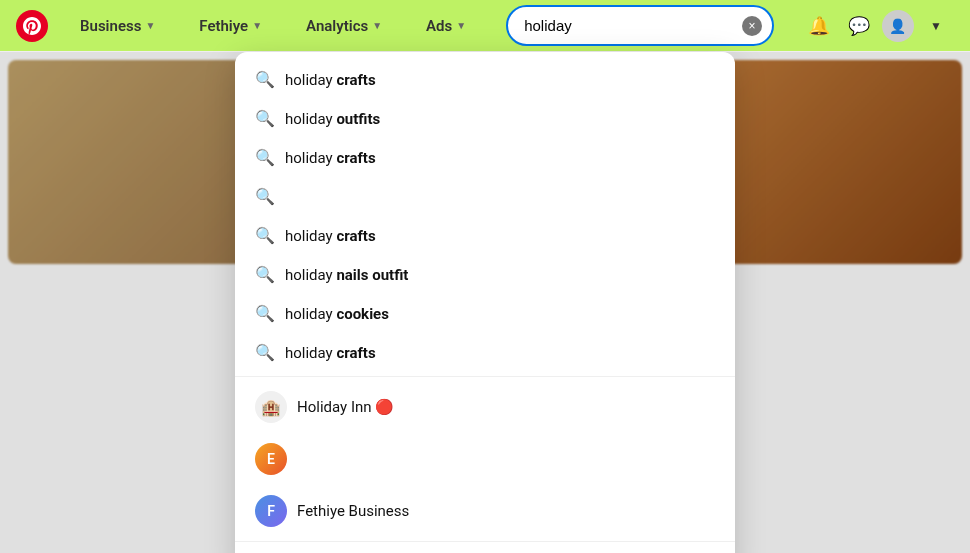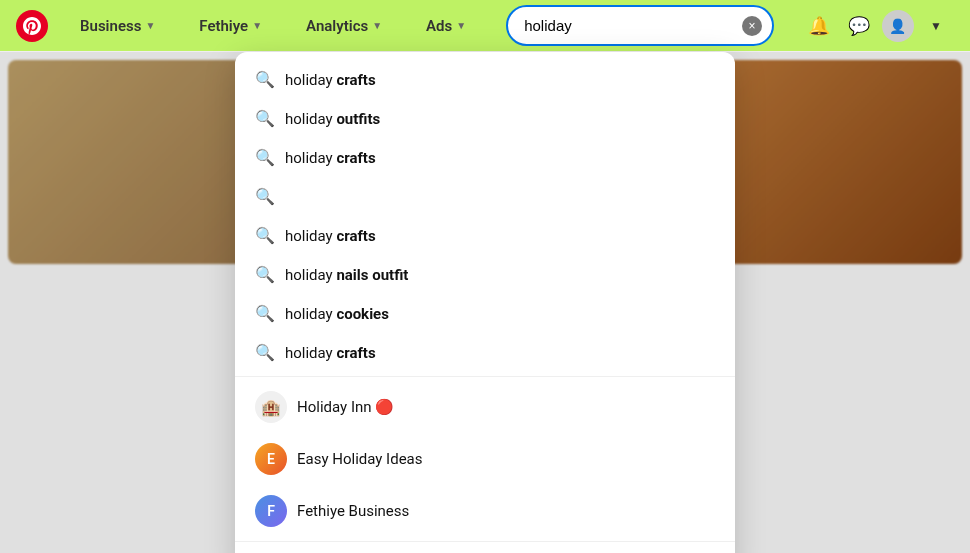--- a/index.html
+++ b/index.html
@@ -129,21 +129,20 @@
   </div>
 
   <hr class="divider">
 
   <div class="dropdown-item">
     <div class="item-icon brand">🏨</div>
     <span>Holiday Inn <span style="color:#E60023;">🔴</span></span>
   </div>
   <div class="dropdown-item">
     <div class="account-avatar">E</div>
-    <span>Easy Holiday Ideas</span>
   </div>
   <div class="dropdown-item">
     <div class="account-avatar2">F</div>
     <span>Fethiye Business</span>
   </div>
 
   <hr class="divider">
 
   <div class="dropdown-item">
     

